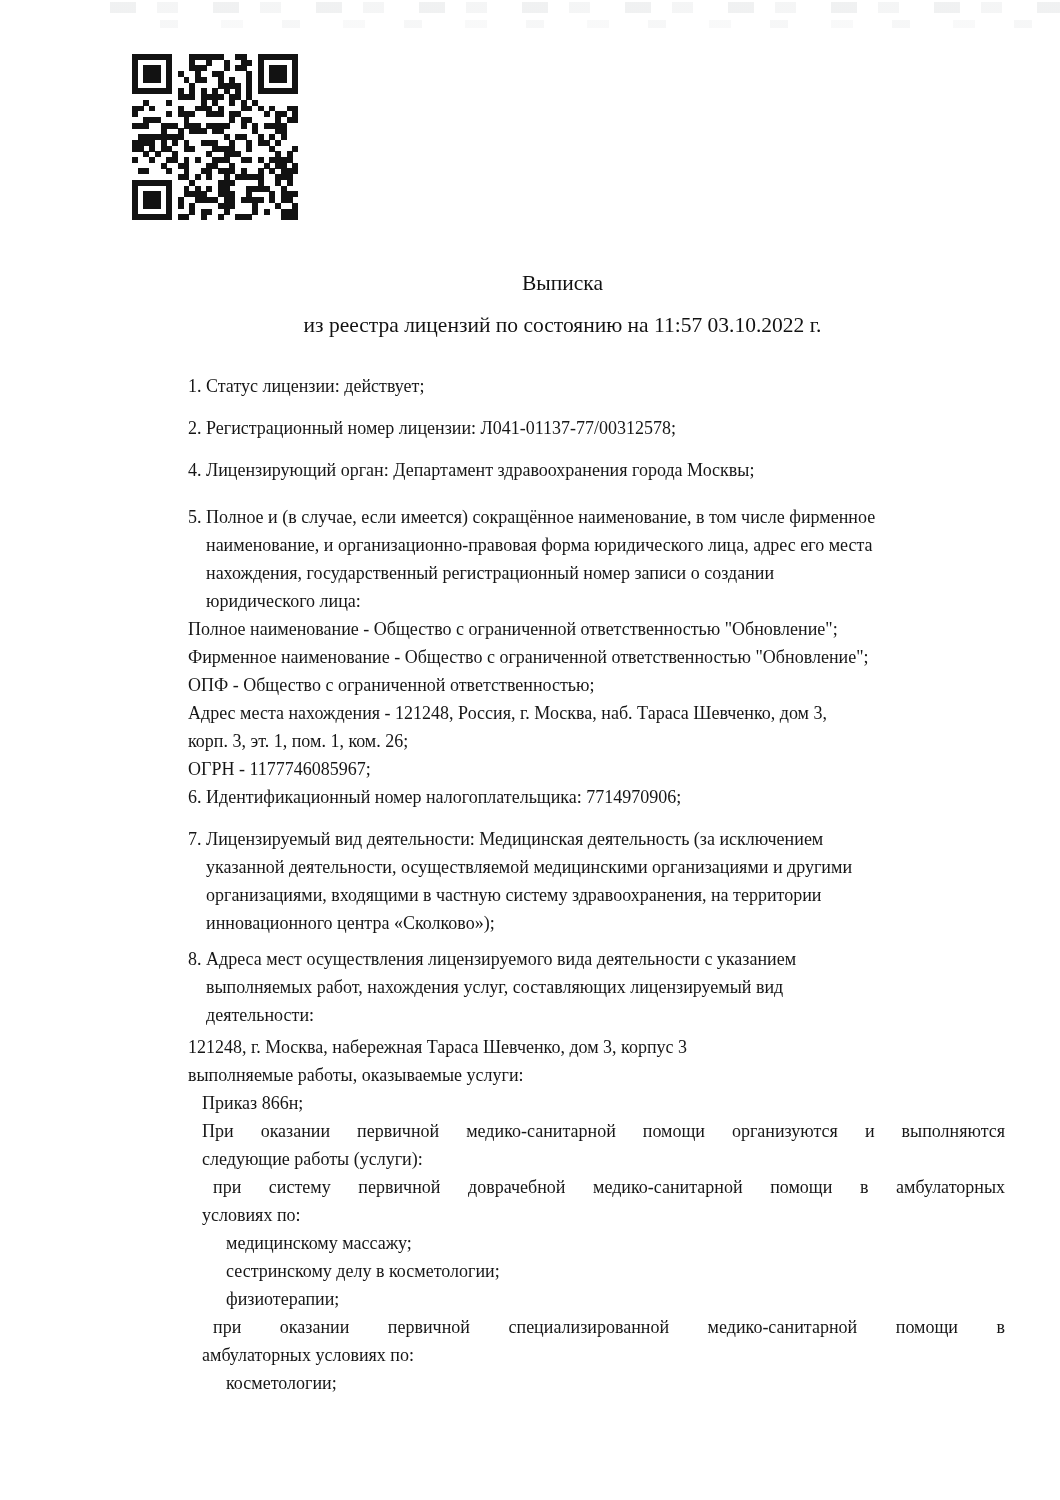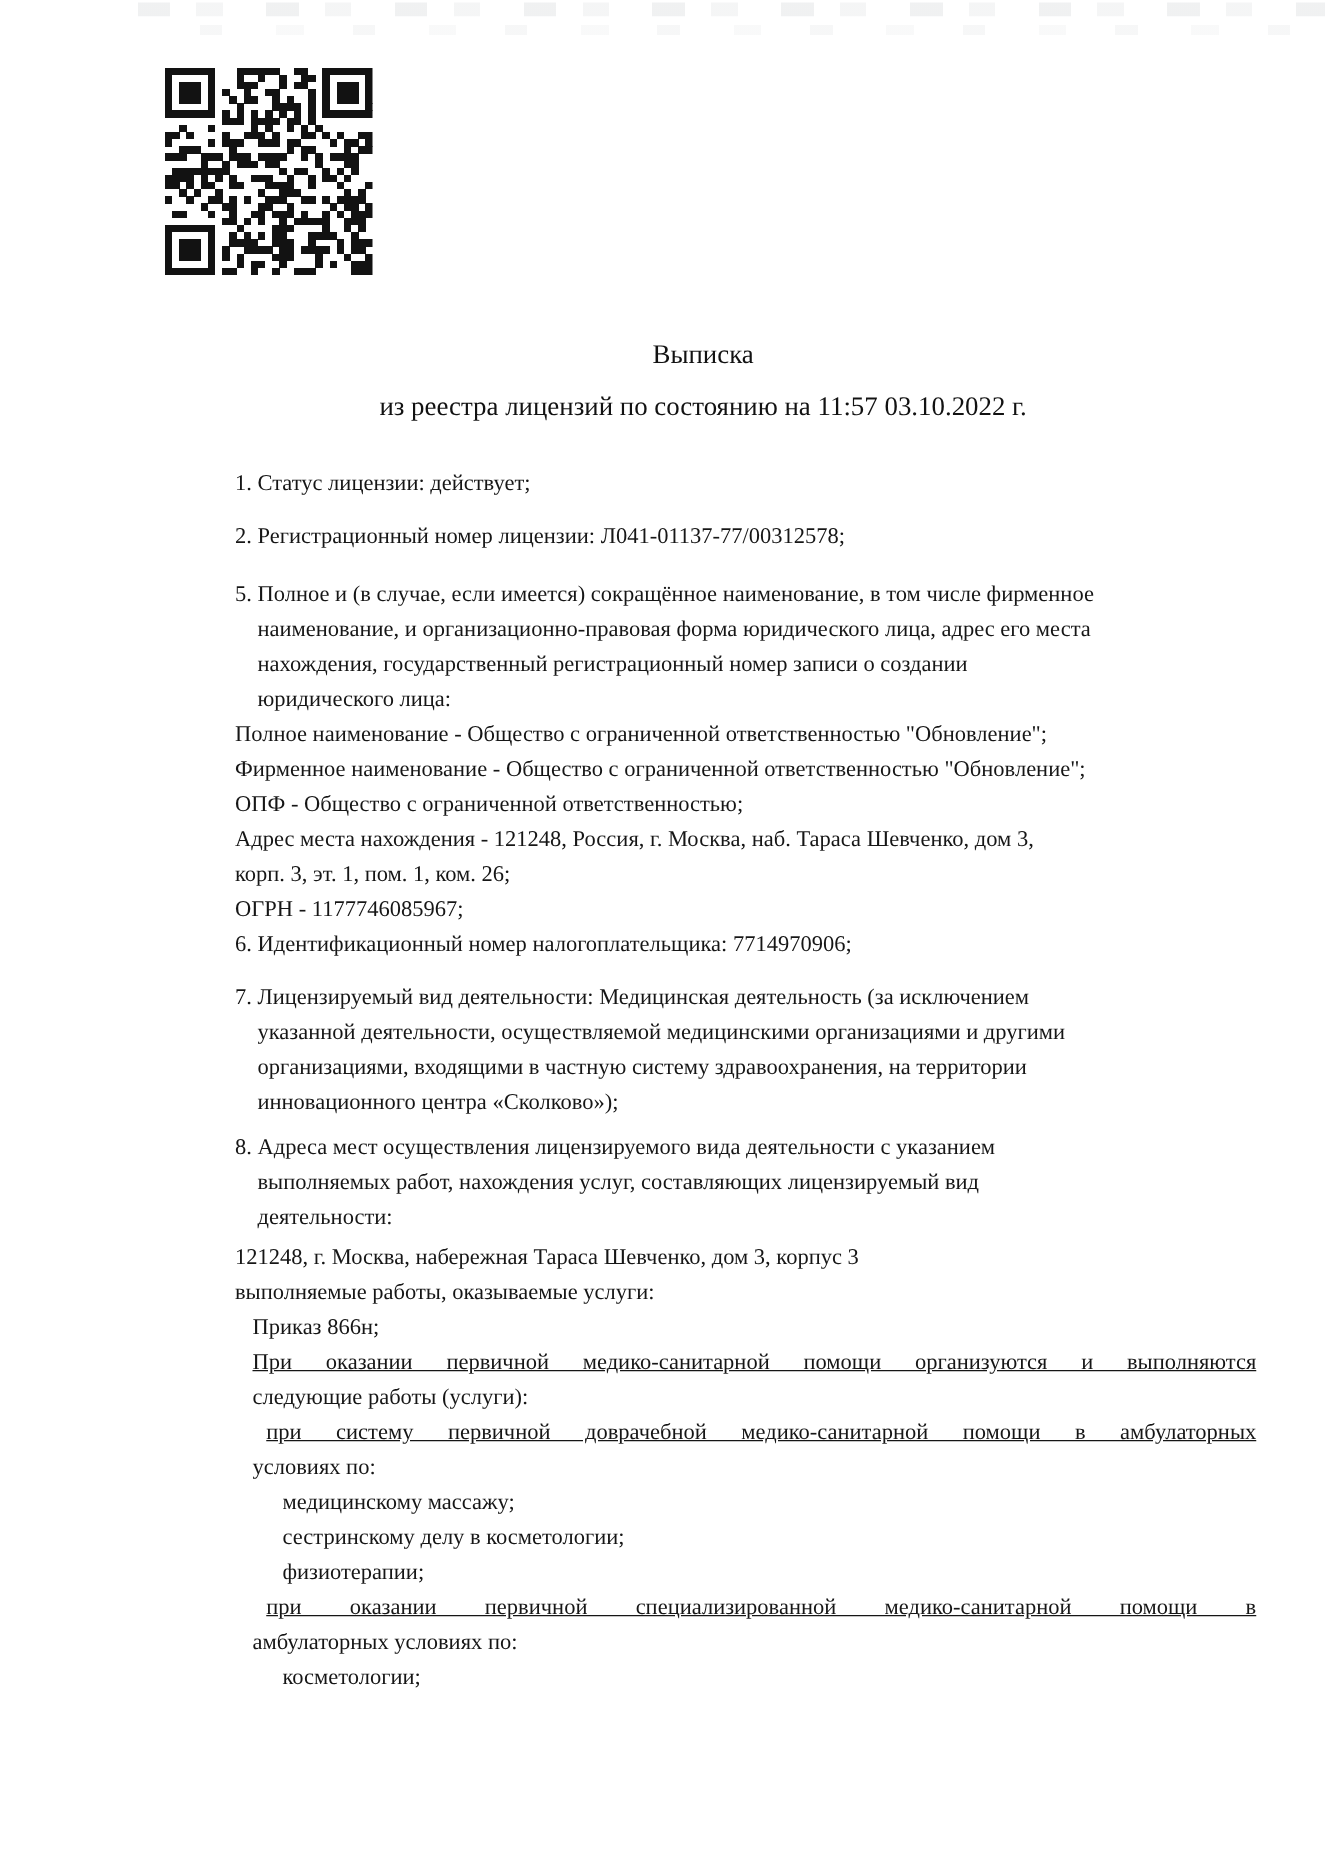--- a/index.html
+++ b/index.html
@@ -29,21 +29,21 @@
     font-weight:normal;font-size:21.5px;line-height:30px;color:#121212;
   }
   .h1.sub{margin-top:12px;}
   .docbody{
     position:absolute;left:188px;top:358px;width:817px;
     font-size:18px;line-height:28px;
   }
   .ln{white-space:nowrap;}
   .ln.j{
     white-space:normal;
-    text-align:justify;text-align-last:justify;text-justify:inter-word;text-decoration:underline;
+    text-align:justify;text-align-last:justify;text-justify:inter-word;
   }
   .i0{margin-left:0;}
   .ic{margin-left:18px;}
   .i1{margin-left:14px;}
   .i2{margin-left:25px;}
   .i3{margin-left:38px;}
   .ga{margin-top:14px;}
   .gb{margin-top:19px;}
   .gc{margin-top:8px;}
   .gd{margin-top:4px;}
@@ -461,20 +461,21 @@
       </svg></div>
 
   <div class="headings">
     <div class="h1">Выписка</div>
     <div class="h1 sub">из реестра лицензий по состоянию на 11:57 03.10.2022 г.</div>
   </div>
 
   <div class="docbody" id="doc-body">
       <div class="ln i0 ga">1. Статус лицензии: действует;</div>
       <div class="ln i0 ga">2. Регистрационный номер лицензии: Л041-01137-77/00312578;</div>
+      <div class="ln i0 ga">4. Лицензирующий орган: Департамент здравоохранения города Москвы;</div>
       <div class="ln i0 gb">5. Полное и (в случае, если имеется) сокращённое наименование, в том числе фирменное</div>
       <div class="ln ic">наименование, и организационно-правовая форма юридического лица, адрес его места</div>
       <div class="ln ic">нахождения, государственный регистрационный номер записи о создании</div>
       <div class="ln ic">юридического лица:</div>
       <div class="ln i0">Полное наименование - Общество с ограниченной ответственностью "Обновление";</div>
       <div class="ln i0">Фирменное наименование - Общество с ограниченной ответственностью "Обновление";</div>
       <div class="ln i0">ОПФ - Общество с ограниченной ответственностью;</div>
       <div class="ln i0">Адрес места нахождения - 121248, Россия, г. Москва, наб. Тараса Шевченко, дом 3,</div>
       <div class="ln i0">корп. 3, эт. 1, пом. 1, ком. 26;</div>
       <div class="ln i0">ОГРН - 1177746085967;</div>

